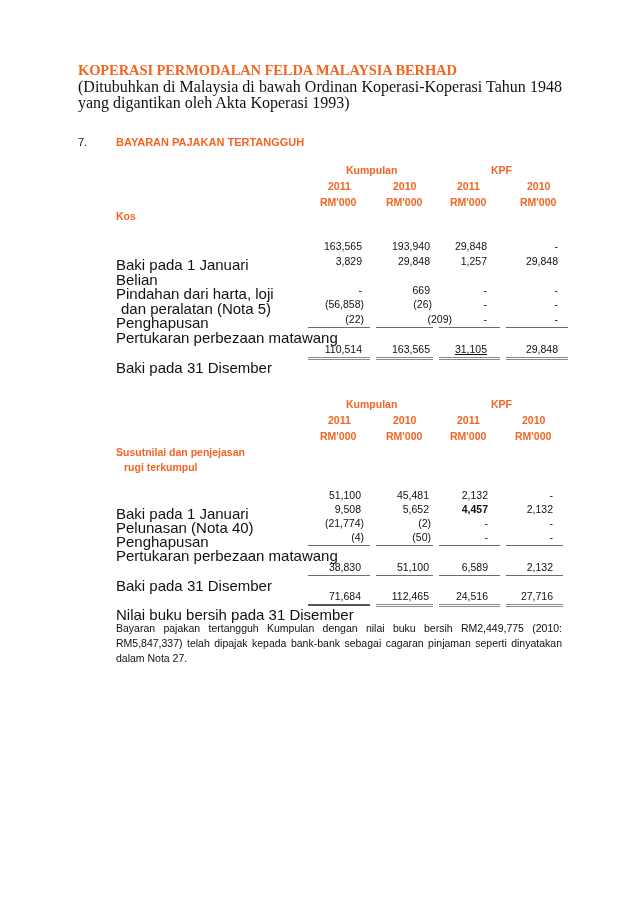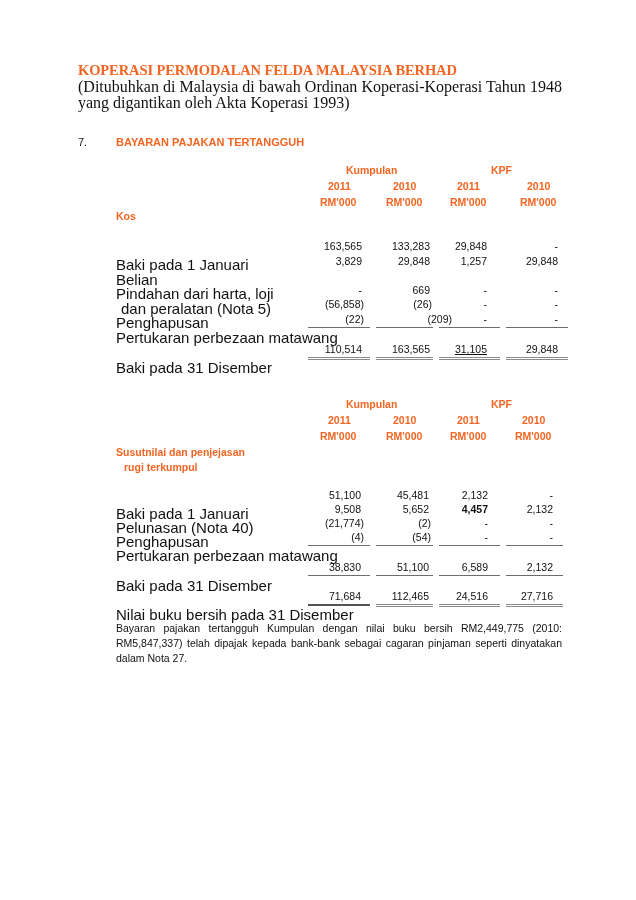--- a/index.html
+++ b/index.html
@@ -47,21 +47,21 @@
   <div class="abs sans orange hdr" style="left:320px; top:196px;">RM'000</div>
   <div class="abs sans orange hdr" style="left:386px; top:196px;">RM'000</div>
   <div class="abs sans orange hdr" style="left:450px; top:196px;">RM'000</div>
   <div class="abs sans orange hdr" style="left:520px; top:196px;">RM'000</div>
 
   <div class="abs sans orange hdr" style="left:116px; top:210px;">Kos</div>
 
   <div>
     <div class="abs sans lbl" style="left:116px; top:240px;">Baki pada 1 Januari</div>
     <div class="abs sans num" style="left:292px; top:240px;">163,565</div>
-    <div class="abs sans num" style="left:360px; top:240px;">133,283</div>
+    <div class="abs sans num" style="left:360px; top:240px;">193,940</div>
     <div class="abs sans num" style="left:417px; top:240px;">29,848</div>
     <div class="abs sans num" style="left:488px; top:240px;">-</div>
   </div>
 
   <div>
     <div class="abs sans lbl" style="left:116px; top:255px;">Belian</div>
     <div class="abs sans num" style="left:292px; top:255px;">3,829</div>
     <div class="abs sans num" style="left:360px; top:255px;">29,848</div>
     <div class="abs sans num" style="left:417px; top:255px;">1,257</div>
     <div class="abs sans num" style="left:488px; top:255px;">29,848</div>
@@ -142,21 +142,21 @@
   <div>
     <div class="abs sans lbl" style="left:116px; top:517px;">Penghapusan</div>
     <div class="abs sans num" style="left:294px; top:517px;">(21,774)</div>
     <div class="abs sans num" style="left:361px; top:517px;">(2)</div>
     <div class="abs sans num" style="left:418px; top:517px;">-</div>
     <div class="abs sans num" style="left:483px; top:517px;">-</div>
   </div>
   <div>
     <div class="abs sans lbl" style="left:116px; top:531px;">Pertukaran perbezaan matawang</div>
     <div class="abs sans num" style="left:294px; top:531px;">(4)</div>
-    <div class="abs sans num" style="left:361px; top:531px;">(54)</div>
+    <div class="abs sans num" style="left:361px; top:531px;">(50)</div>
     <div class="abs sans num" style="left:418px; top:531px;">-</div>
     <div class="abs sans num" style="left:483px; top:531px;">-</div>
   </div>
 
   <div class="rule" style="left:308px; top:545px; width:62px;"></div>
   <div class="rule" style="left:376px; top:545px; width:57px;"></div>
   <div class="rule" style="left:439px; top:545px; width:61px;"></div>
   <div class="rule" style="left:506px; top:545px; width:57px;"></div>
 
   <div>

